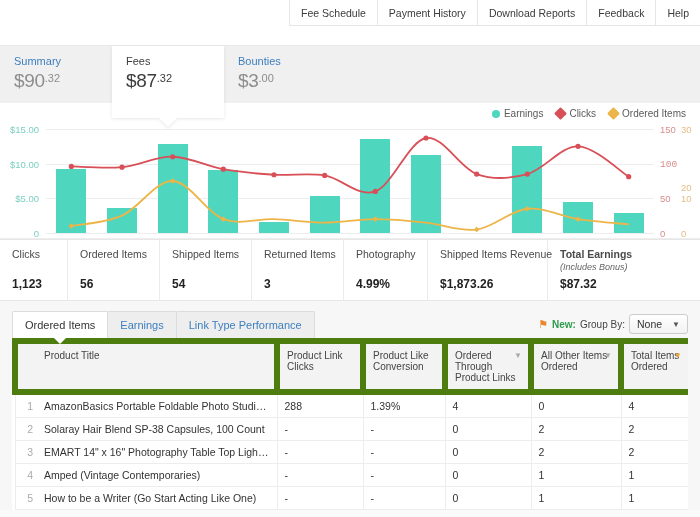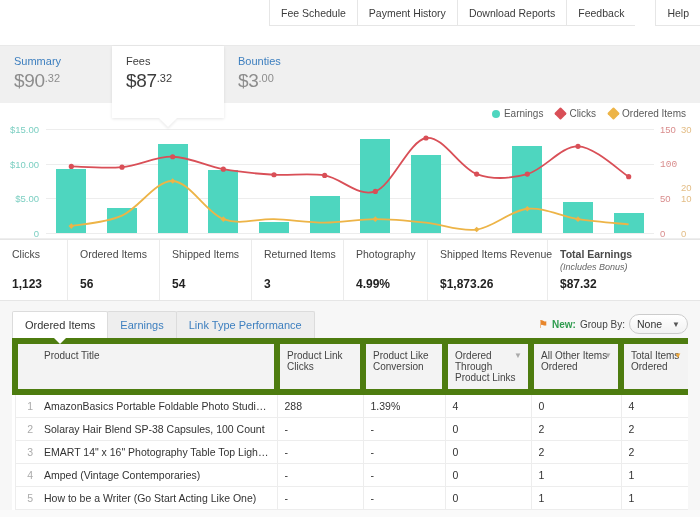--- a/index.html
+++ b/index.html
@@ -17,21 +17,21 @@
   .brand {
     font-size:15px; color:#f0a93c; padding:4px 0 0 14px; letter-spacing:.2px;
     flex:0 0 auto; font-family:"Liberation Serif", serif;
   }
   .topnav { margin-left:auto; display:flex; align-items:stretch; }
   .topnav a {
     display:flex; align-items:center; padding:0 11px;
     border-left:1px solid #e6e6e6; border-bottom:1px solid #e6e6e6;
     color:#3b3b3b; text-decoration:none; font-size:10.5px; white-space:nowrap;
   }
-  .topnav a:last-child { border-right:0;margin-left:20px; }
+  .topnav a:last-child { border-right:0; }
 
   .whitestrip { height:20px; background:#fff; border-bottom:1px solid #e9e9e9; }
 
   
   .sumtabs { position:relative; height:57px; background:#f0f0f0; display:flex; align-items:flex-start; }
   .sumtab { width:112px; padding:9px 0 0 14px; height:57px; position:relative; }
   .sumtab .lbl { font-size:11px; color:#3d7fbf; margin-bottom:3px; }
   .sumtab .amt { color:#8d8d8d; font-size:11px; white-space:nowrap; }
   .sumtab .amt .big { font-size:19px; letter-spacing:-.3px; }
   .sumtab .amt .cents { font-size:11px; vertical-align:super; }
@@ -79,21 +79,21 @@
   }
   .ttab.active { background:#fff; color:#333; position:relative; z-index:2; }
   .ttab.active:after{
     content:""; position:absolute; left:50%; margin-left:-6px; bottom:-6px;
     width:0;height:0;border-left:6px solid transparent;border-right:6px solid transparent;border-top:6px solid #fff;
   }
   .groupby { margin-left:auto; display:flex; align-items:center; gap:4px; font-size:10px; color:#444; padding-bottom:4px; }
   .flag { color:#e8862b; font-size:11px; }
   .newtxt { color:#2e9b4e; font-weight:bold; font-size:10px; }
   .select {
-    border:1px solid #ccc; background:linear-gradient(#fff,#f2f2f2); border-radius:10px;
+    border:1px solid #ccc; background:linear-gradient(#fff,#f2f2f2); border-radius:3px;
     padding:3px 7px; font-size:10.5px; color:#333; display:flex; align-items:center; gap:10px; min-width:48px; justify-content:space-between;
   }
   .caret { font-size:8px; color:#555; }
 
   table { width:100%; border-collapse:collapse; background:#fff; table-layout:fixed; }
   thead th {
     background:#f3f3f3; border:6px solid #4d7c0f; font-weight:normal;
     font-size:10px; color:#444; text-align:left; vertical-align:top;
     padding:6px 6px 6px 7px; height:46px; position:relative;
   }

